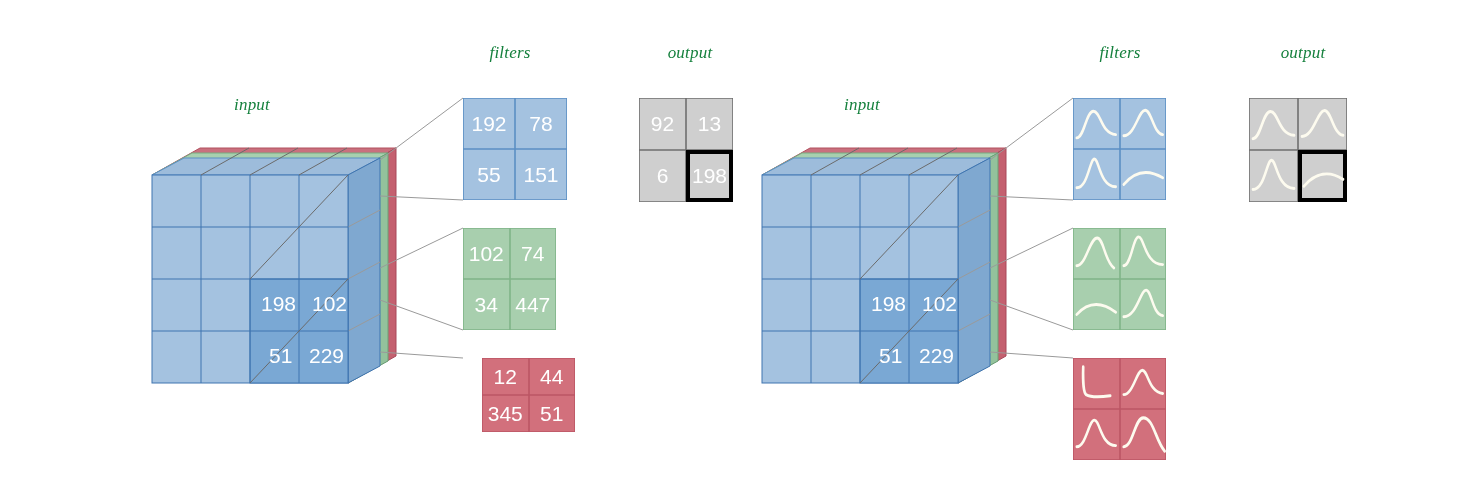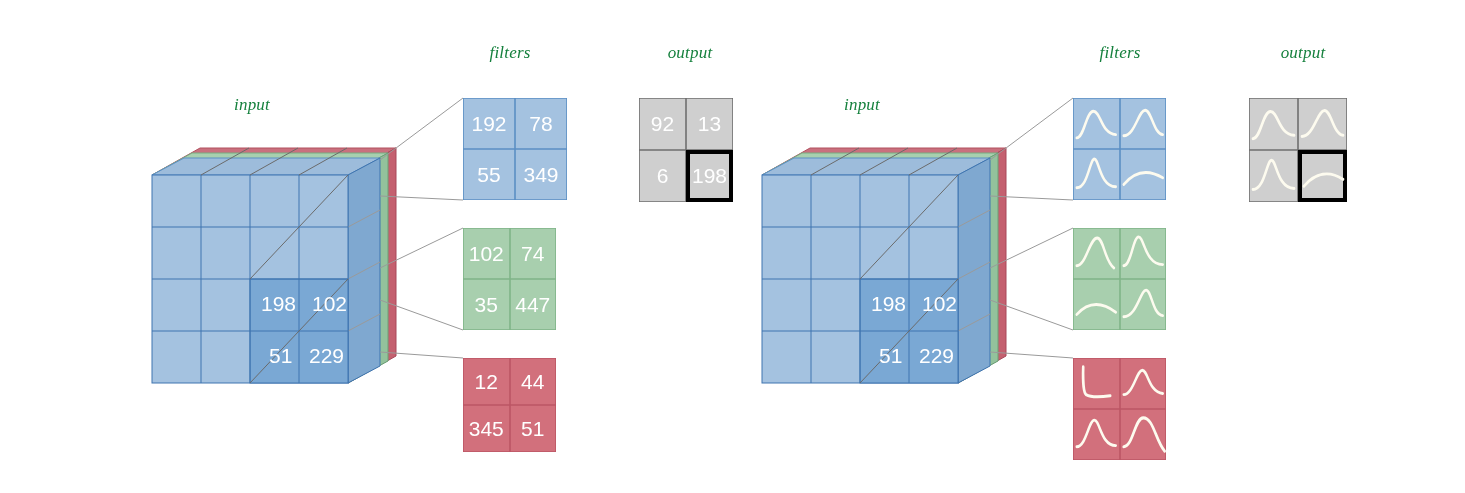--- a/index.html
+++ b/index.html
@@ -169,31 +169,31 @@
 
   <div class="lbl" style="left:261px;top:292px;">198</div>
   <div class="lbl" style="left:312px;top:292px;">102</div>
   <div class="lbl" style="left:269px;top:344px;">51</div>
   <div class="lbl" style="left:309px;top:344px;">229</div>
 
   <div class="tile2 blue" style="left:463px;top:98px;width:104px;height:102px;">
     <div class="cell">192</div>
     <div class="cell">78</div>
     <div class="cell">55</div>
-    <div class="cell">349</div>
+    <div class="cell">151</div>
   </div>
 
   <div class="tile2 green" style="left:463px;top:228px;width:93px;height:102px;">
     <div class="cell">102</div>
     <div class="cell">74</div>
-    <div class="cell">35</div>
+    <div class="cell">34</div>
     <div class="cell">447</div>
   </div>
 
-  <div class="tile2 red" style="left:463px;top:358px;width:93px;height:94px;">
+  <div class="tile2 red" style="left:482px;top:358px;width:93px;height:74px;">
     <div class="cell">12</div>
     <div class="cell">44</div>
     <div class="cell">345</div>
     <div class="cell">51</div>
   </div>
 
   <div class="tile2 grey" style="left:639px;top:98px;width:94px;height:104px;">
     <div class="cell">92</div>
     <div class="cell">13</div>
     <div class="cell">6</div>

